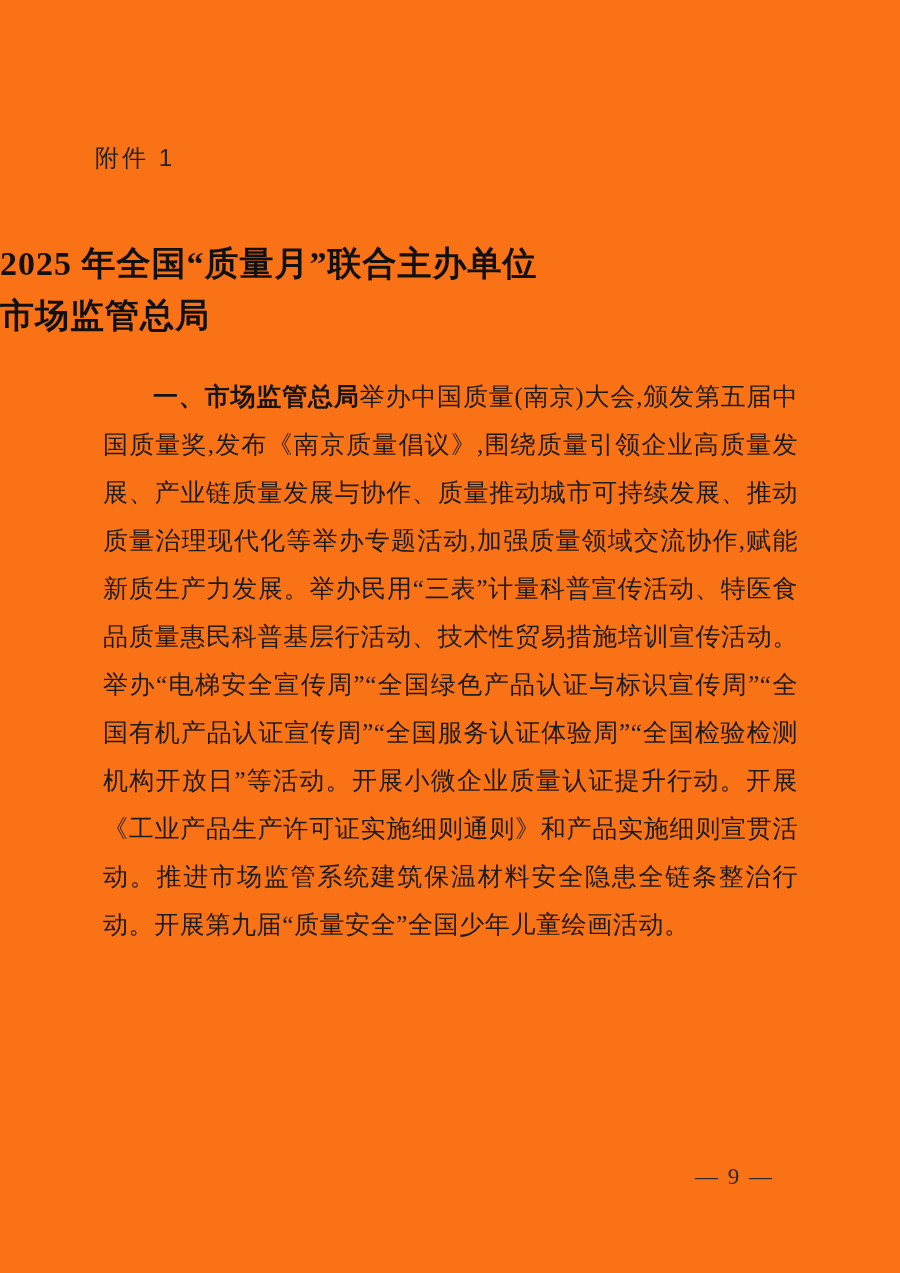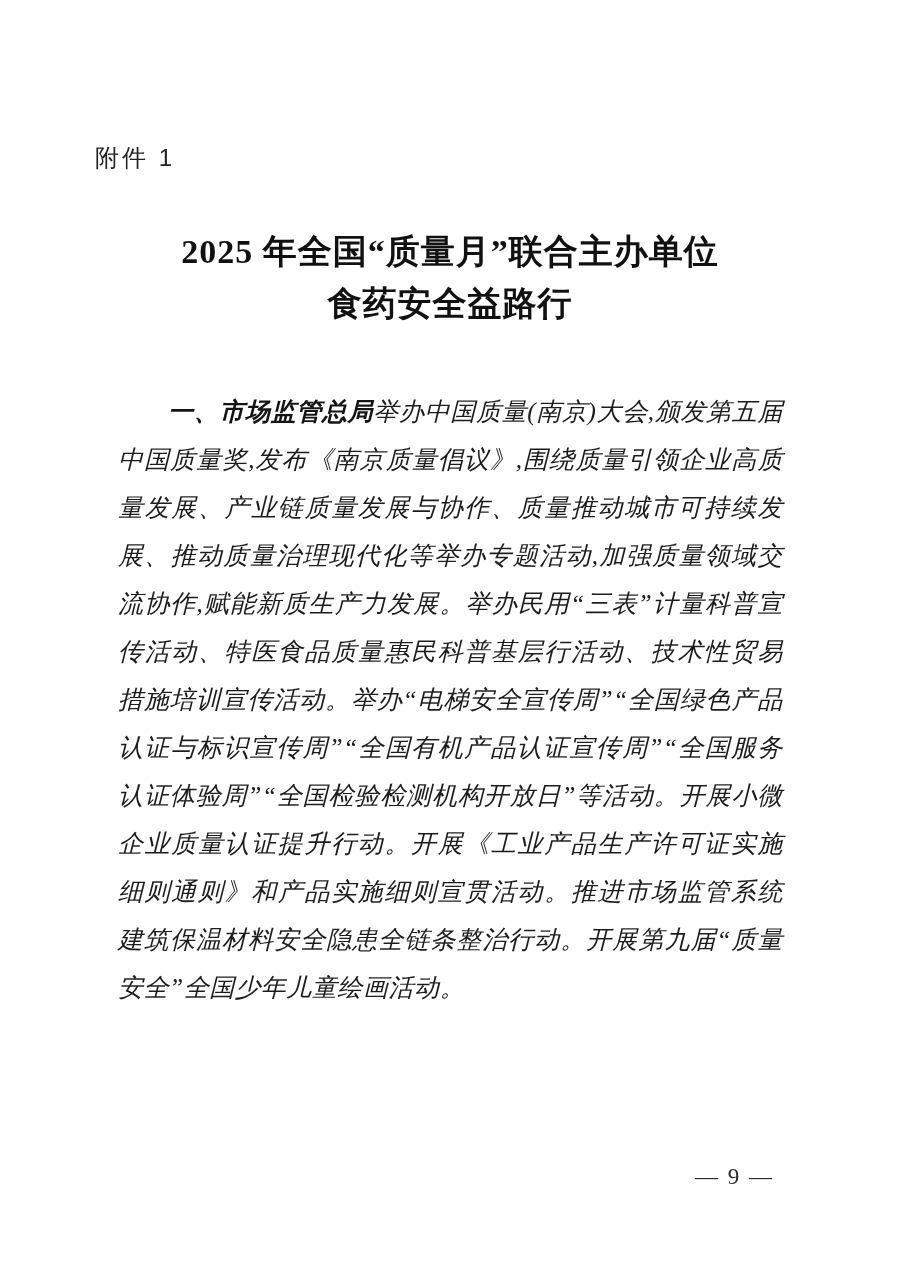--- a/index.html
+++ b/index.html
@@ -5,64 +5,62 @@
   html, body {
     margin: 0;
     padding: 0;
     background: #e8e8e8;
   }
   .page {
     position: relative;
     width: 900px;
     height: 1273px;
     margin: 0 auto;
-    background: #ffffff;
+    background: #f97316;
     color: #1a1a1a;
     font-family: "Liberation Serif", "DejaVu Serif", serif;
     overflow: hidden;
   }
   .attachment-label {
     position: absolute;
     left: 95px;
     top: 142px;
     font-family: "Liberation Sans", "DejaVu Sans", sans-serif;
     font-size: 24px;
     font-weight: 500;
     letter-spacing: 3px;
     color: #222222;
   }
   .title-block {
     position: absolute;
-    top: 226px;
+    top: 238px;
     left: 0;
     width: 100%;
-    text-align: center;
     font-weight: bold;
     font-size: 34px;
     line-height: 52px;
     letter-spacing: 1px;
     color: #111111;
   }
   .content {
     position: absolute;
     top: 372px;
     left: 103px;
     width: 695px;
     font-size: 25px;
     line-height: 48px;
     letter-spacing: 0.6px;
     text-align: justify;
     text-justify: inter-ideograph;
     color: #1c1c1c;
   }
   .content p {
-    margin: 15px;
+    margin: 0;
     padding: 0;
     text-indent: 2em;
-    font-style: italic;
   }
   .para-lead {
     font-family: "Liberation Sans", "DejaVu Sans", sans-serif;
     font-weight: bold;
     color: #141414;
   }
   .page-number {
     position: absolute;
     top: 1164px;
     left: 0;
@@ -77,21 +75,21 @@
 </style>
 </head>
 <body>
 
 <div class="page">
 
   <div class="attachment-label">附件 1</div>
 
   <div class="title-block">
     <div>2025 年全国“质量月”联合主办单位</div>
-    <div>食药安全益路行</div>
+    <div>市场监管总局</div>
   </div>
 
   <div class="content">
     <p><span class="para-lead">一、市场监管总局</span><span>举办中国质量(南京)大会,颁发第五届中国质量奖,发布《南京质量倡议》,围绕质量引领企业高质量发展、产业链质量发展与协作、质量推动城市可持续发展、推动质量治理现代化等举办专题活动,加强质量领域交流协作,赋能新质生产力发展。举办民用“三表”计量科普宣传活动、特医食品质量惠民科普基层行活动、技术性贸易措施培训宣传活动。举办“电梯安全宣传周”“全国绿色产品认证与标识宣传周”“全国有机产品认证宣传周”“全国服务认证体验周”“全国检验检测机构开放日”等活动。开展小微企业质量认证提升行动。开展《工业产品生产许可证实施细则通则》和产品实施细则宣贯活动。推进市场监管系统建筑保温材料安全隐患全链条整治行动。开展第九届“质量安全”全国少年儿童绘画活动。</span></p>
   </div>
 
   <div class="page-number">— 9 —</div>
 
 </div>
 

